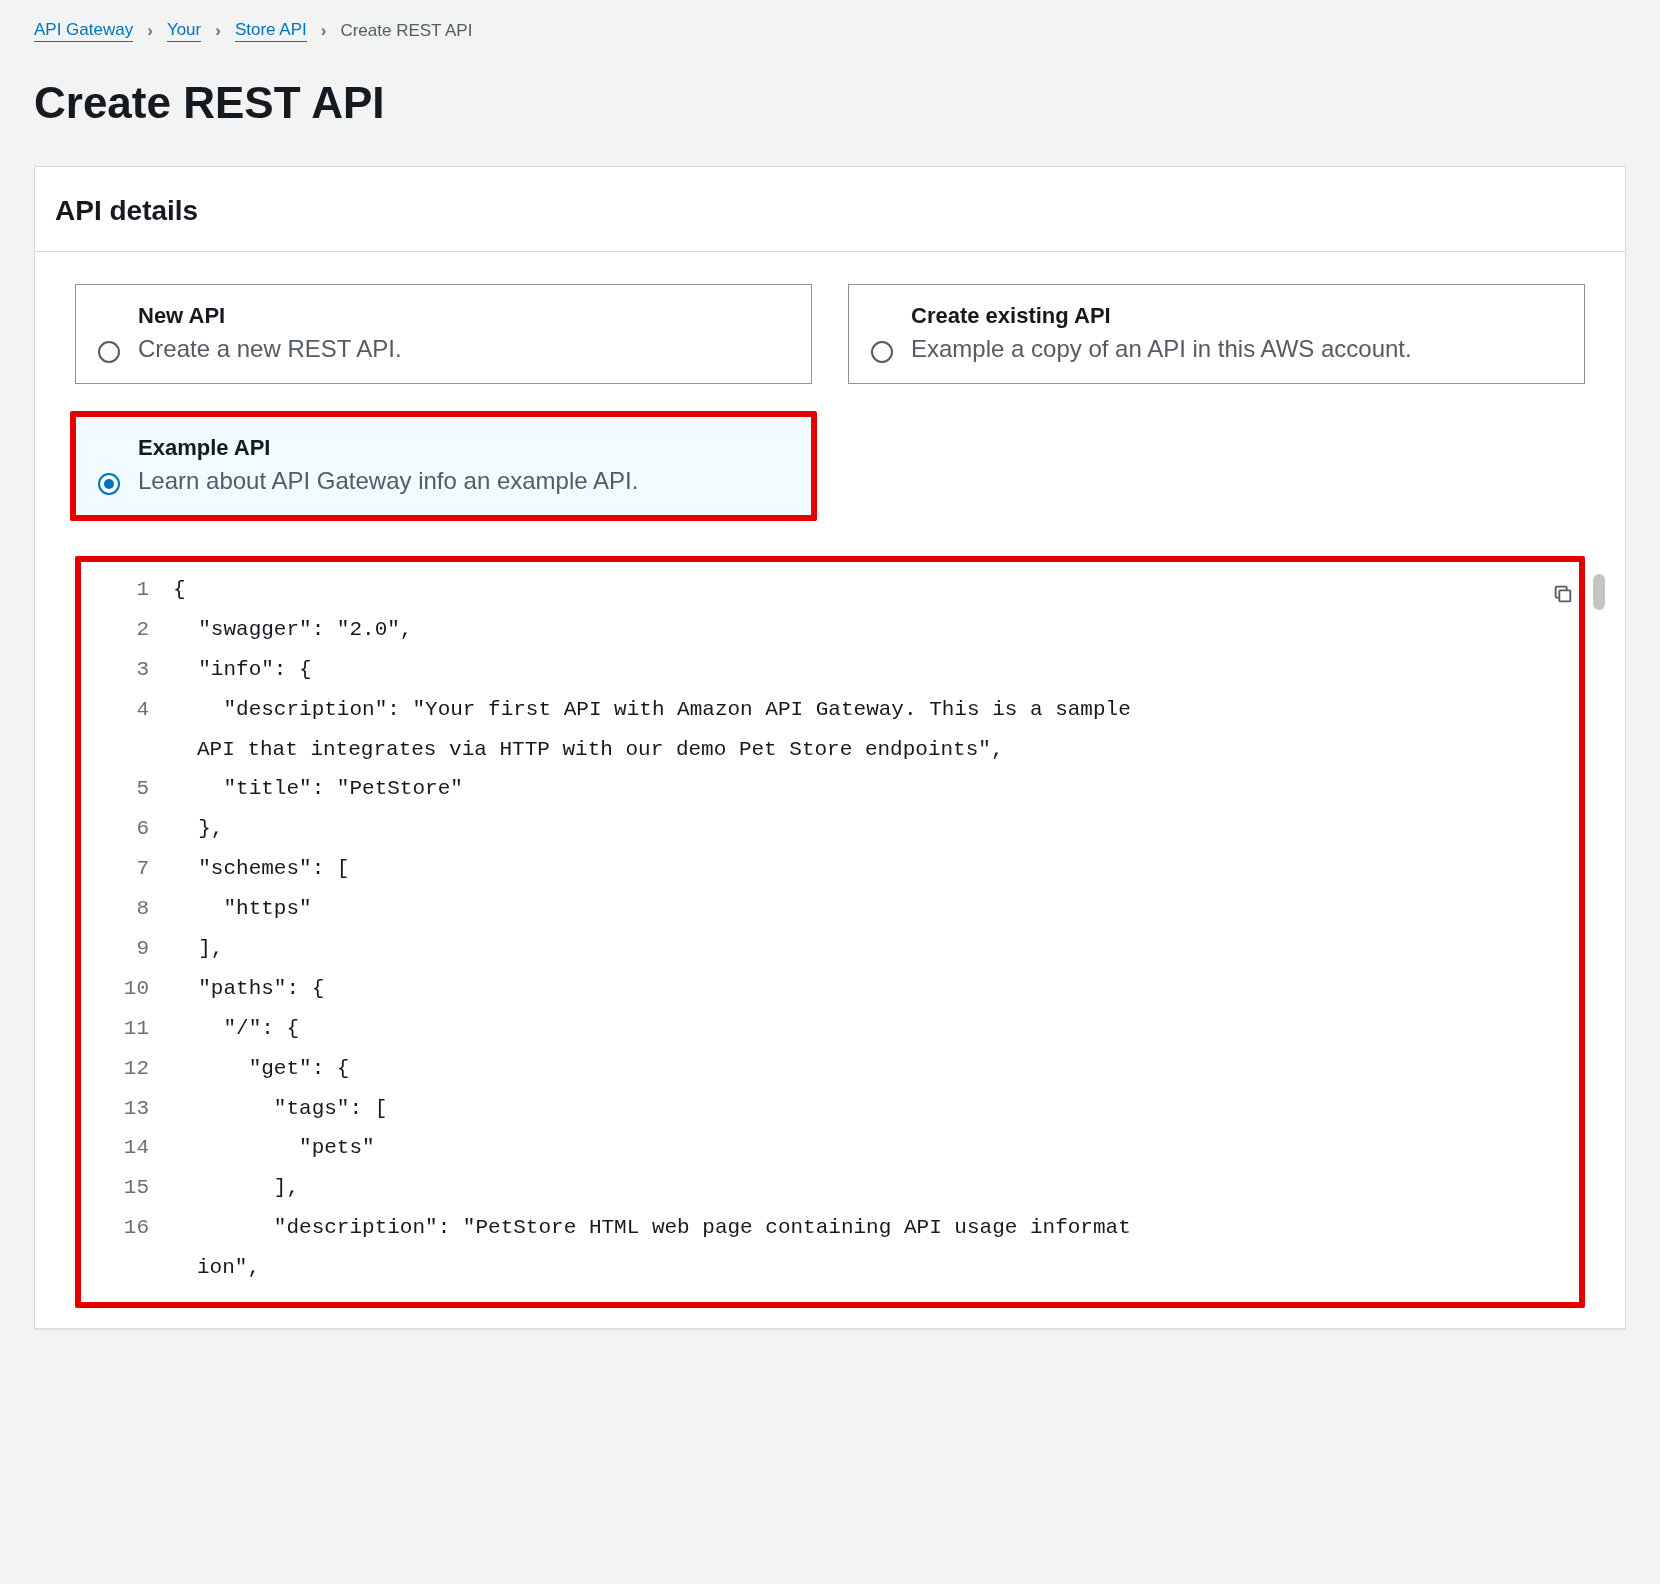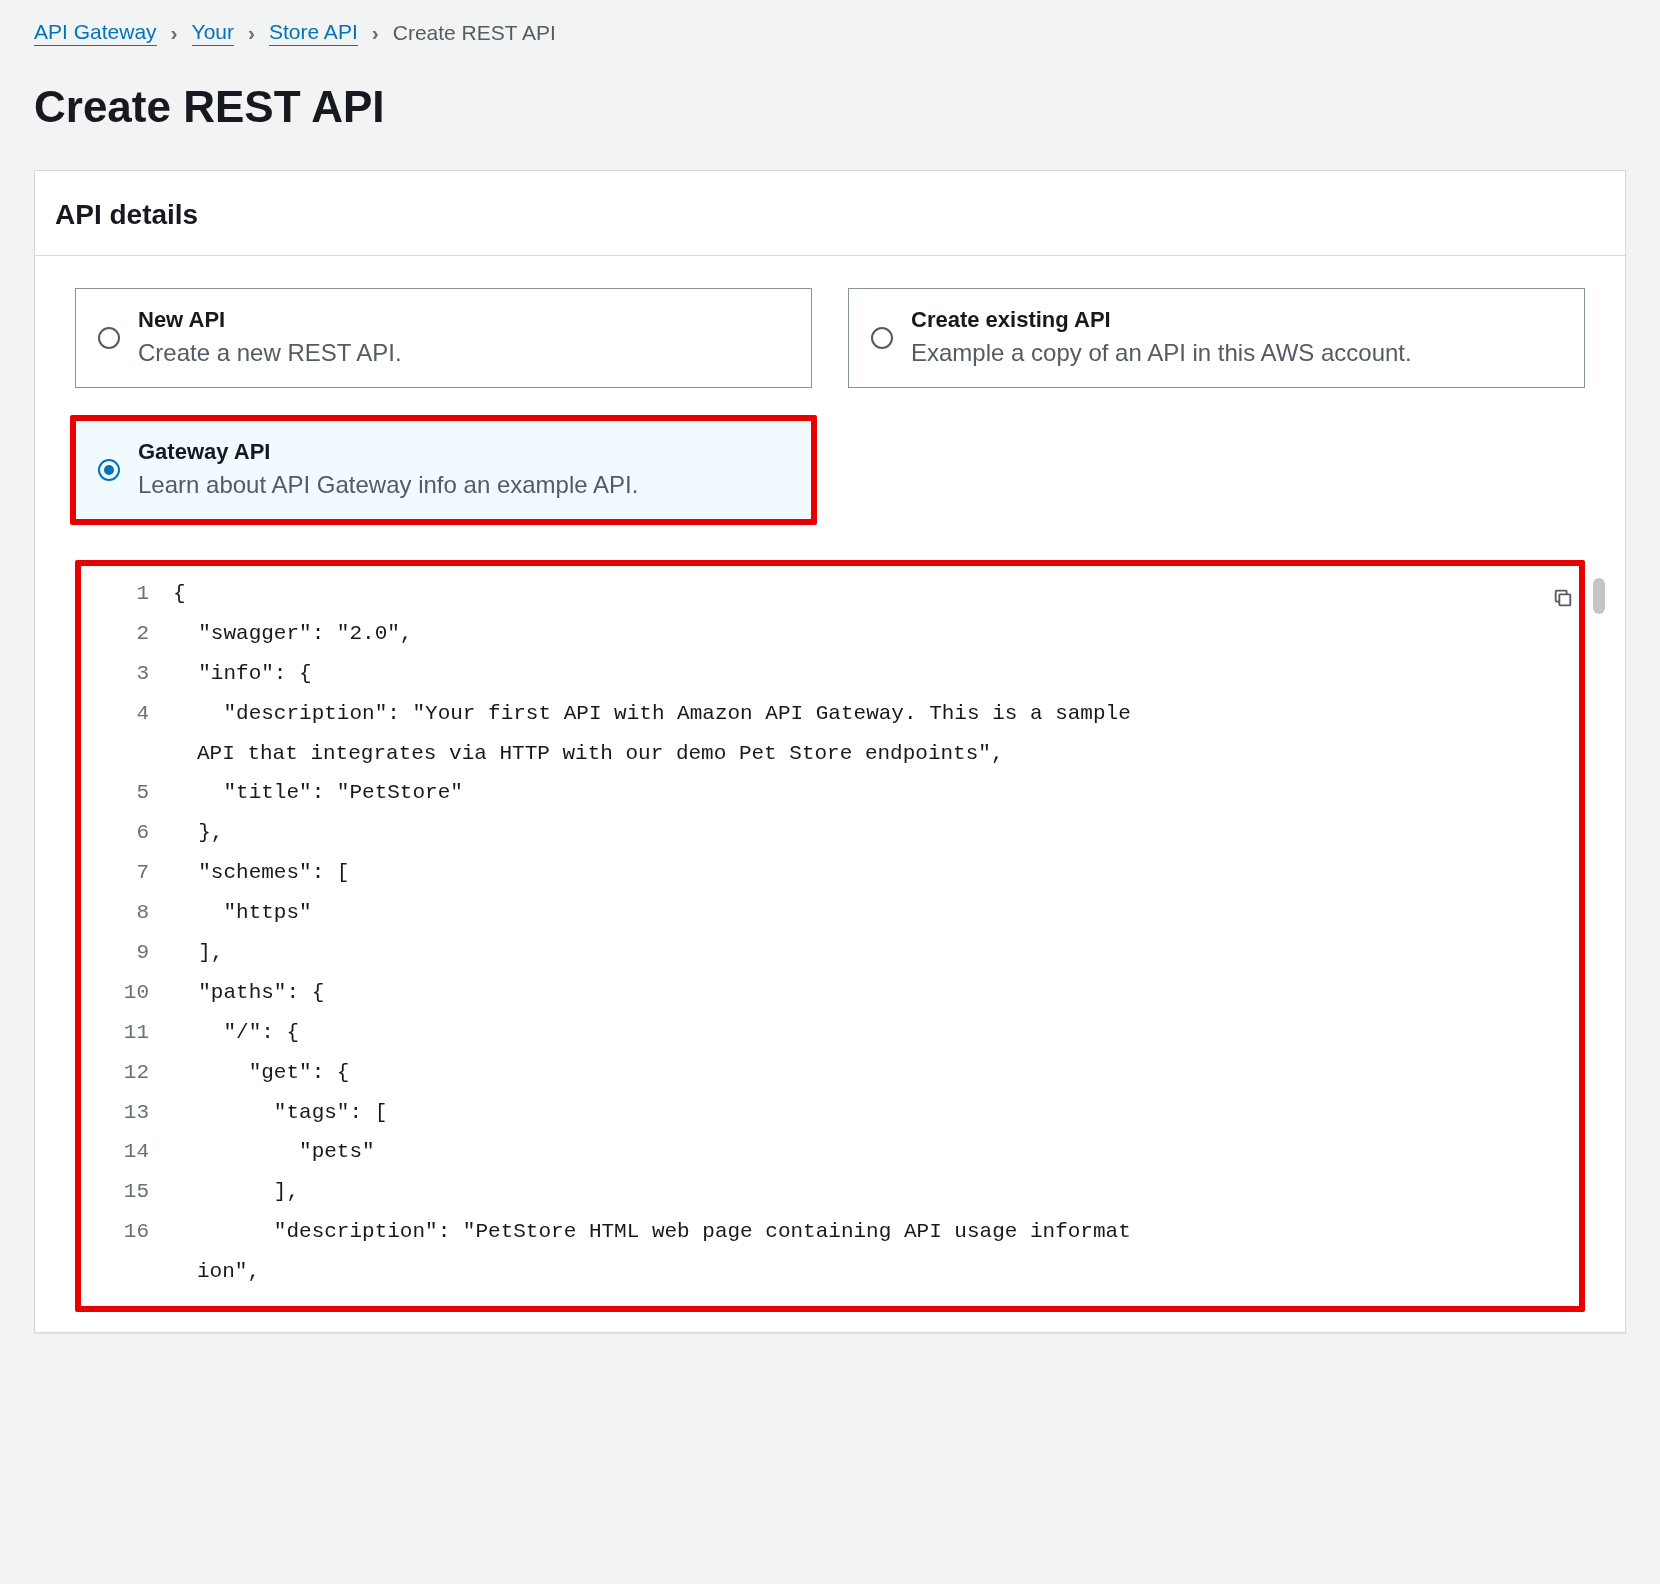--- a/index.html
+++ b/index.html
@@ -6,21 +6,21 @@
   body {
     font-family: "Amazon Ember", "Helvetica Neue", Arial, sans-serif;
     background: #f2f3f3;
     color: #16191f;
     font-size: 20px;
     width: 1660px;
   }
   .page { padding: 0; }
   .breadcrumb {
     padding: 20px 34px 6px 34px;
-    font-size: 21px;
+    font-size: 17px;
     display: flex;
     align-items: center;
     gap: 14px;
     color: #545b64;
   }
   .breadcrumb a {
     color: #0073bb;
     text-decoration: none;
     border-bottom: 1px solid #0073bb;
     padding-bottom: 1px;
@@ -55,21 +55,21 @@
   .radio-grid {
     display: grid;
     grid-template-columns: 1fr 1fr;
     gap: 32px 36px;
     margin-bottom: 40px;
   }
   .radio-card {
     border: 1px solid #879596;
     padding: 18px 22px 20px 22px;
     display: flex;
-    align-items: center;
+    align-items: flex-end;
     gap: 18px;
     cursor: pointer;
     background: #fff;
     position: relative;
   }
   .radio-card.selected {
     background: #f1faff;
     border-color: #0073bb;
   }
   .radio-card.highlight::after {
@@ -201,21 +201,21 @@
             <div class="desc">Example a copy of an API in this AWS account.</div>
           </span>
         </label>
 
 
         <label class="radio-card selected highlight">
           <span class="radio-circle">
               <span class="dot"></span>
             </span>
           <span class="radio-text">
-            <div class="title">Gateway API</div>
+            <div class="title">Example API</div>
             <div class="desc">Learn about API Gateway info an example API.</div>
           </span>
         </label>
 
       </div>
 
       <div class="code-wrap">
         <div class="code-scroll">
           <button class="copy-btn" title="Copy">
             <svg width="22" height="22" viewBox="0 0 24 24" fill="none" stroke="#545b64" stroke-width="2">

